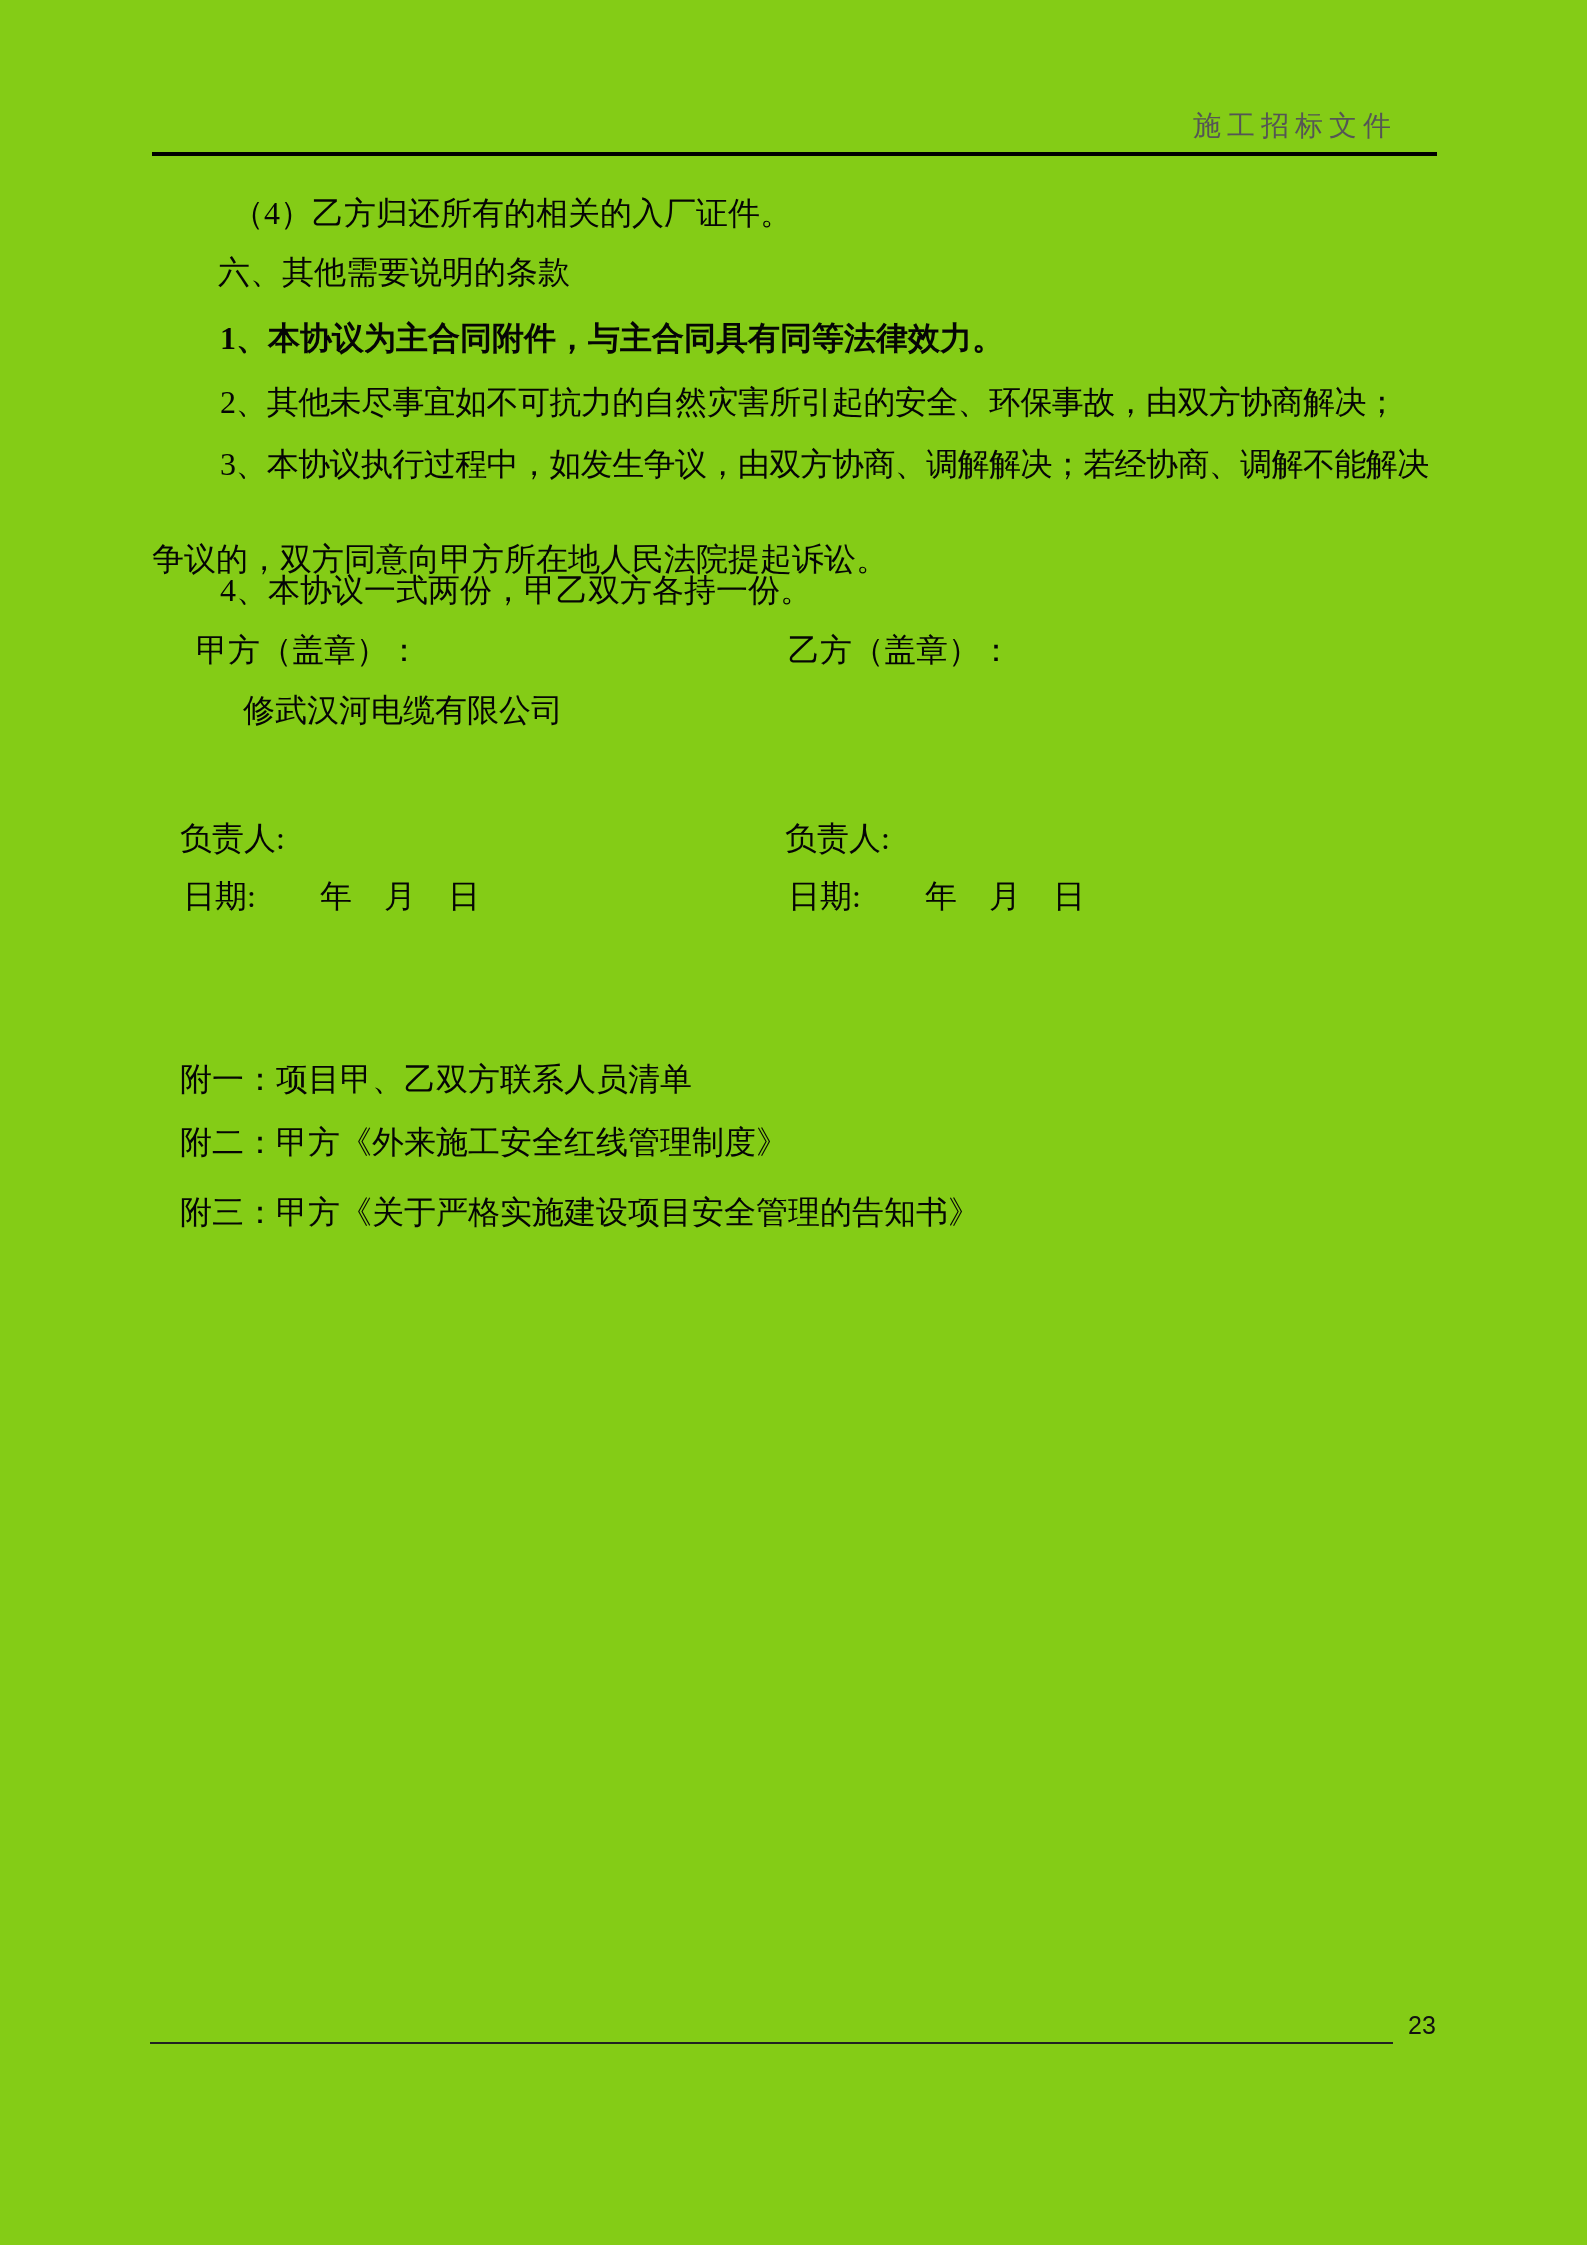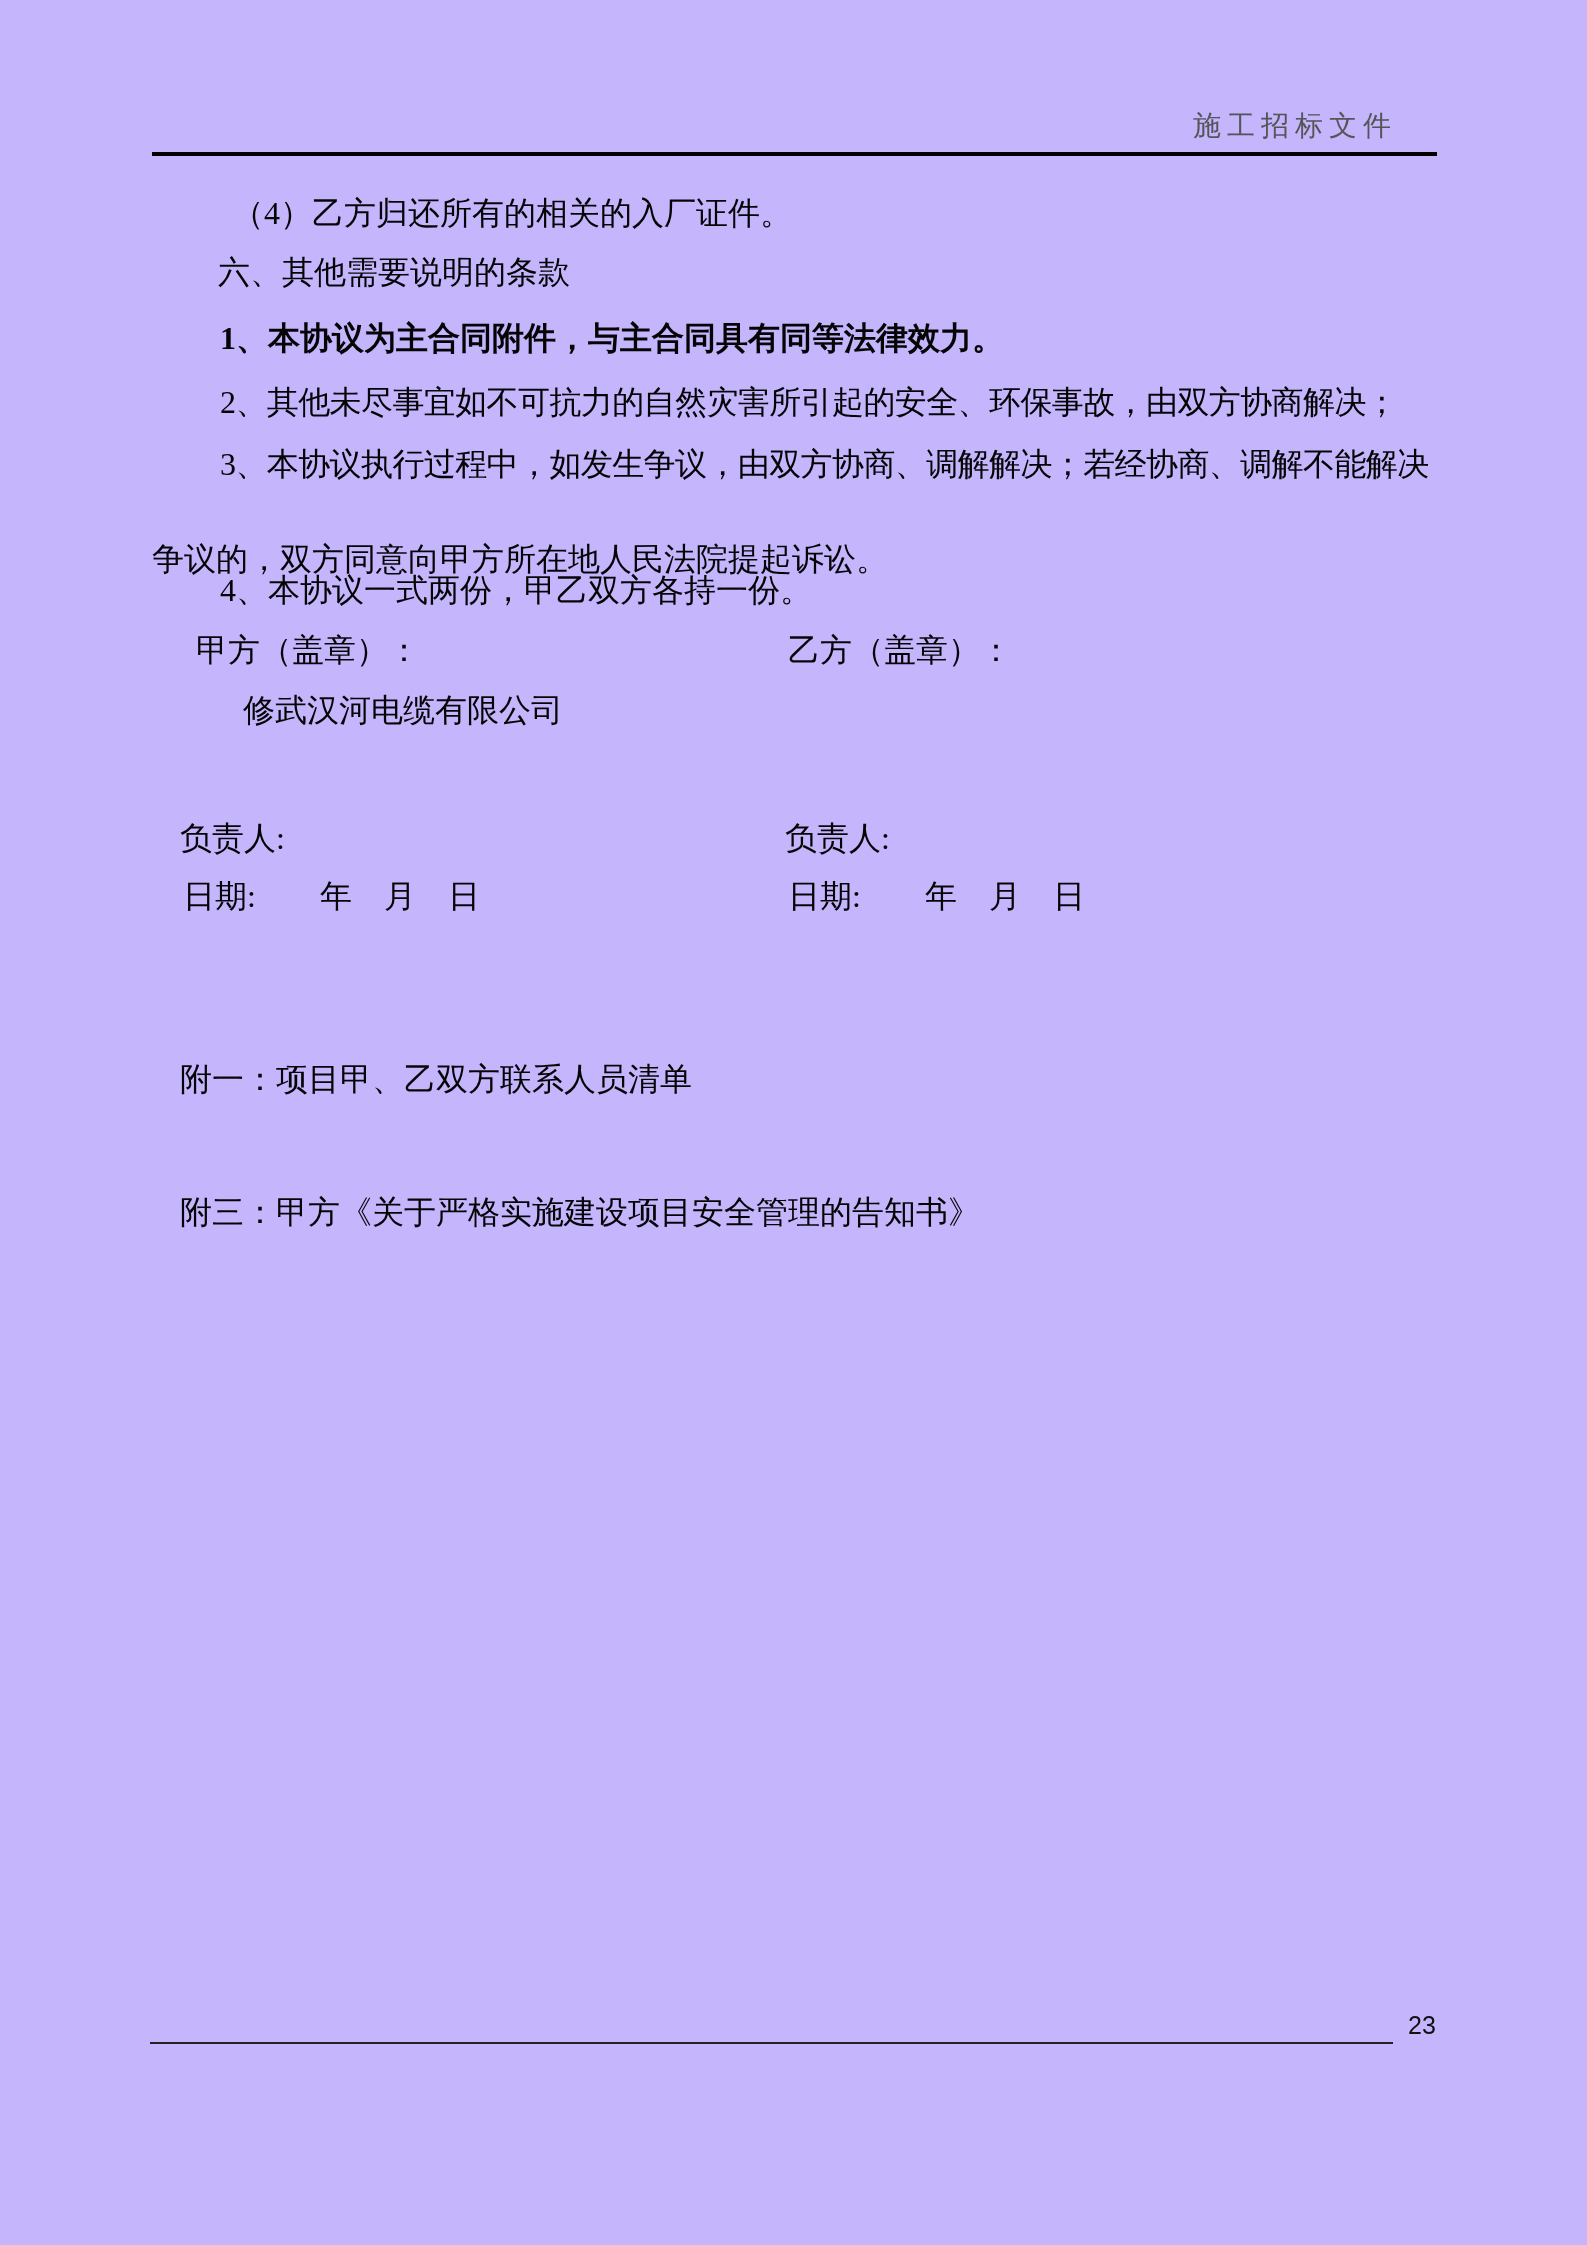--- a/index.html
+++ b/index.html
@@ -4,21 +4,21 @@
 <style>
   html, body {
     margin: 0;
     padding: 0;
     background: #ffffff;
   }
   .page {
     position: relative;
     width: 1587px;
     height: 2245px;
-    background: #c4b5fd;
+    background: #84cc16;
     font-family: "Liberation Serif", "DejaVu Serif", serif;
     color: #000000;
     overflow: hidden;
   }
   .abs { position: absolute; white-space: pre; line-height: 1.25; }
   .header-title {
     font-size: 28px;
     letter-spacing: 6px;
     color: #555555;
     font-weight: 400;
@@ -63,20 +63,21 @@
   <div class="abs body-line" style="top:818px; left:180px;">负责人:</div>
 
   <div class="abs body-line" style="top:818px; left:785px;">负责人:</div>
 
   <div class="abs body-line" style="top:876px; left:183px;">日期:        年    月    日</div>
 
   <div class="abs body-line" style="top:876px; left:788px;">日期:        年    月    日</div>
 
   <div class="abs body-line" style="top:1059px; left:180px;">附一：项目甲、乙双方联系人员清单</div>
 
+  <div class="abs body-line" style="top:1122px; left:180px;">附二：甲方《外来施工安全红线管理制度》</div>
 
   <div class="abs body-line" style="top:1192px; left:180px;">附三：甲方《关于严格实施建设项目安全管理的告知书》</div>
 
   <div class="abs page-num" style="top:2010px; left:1408px;">23</div>
 
   <div class="rule" style="top:2042px; left:150px; width:1243px; height:2px; background:#222222;"></div>
 
 </div>
 
 </body></html>

